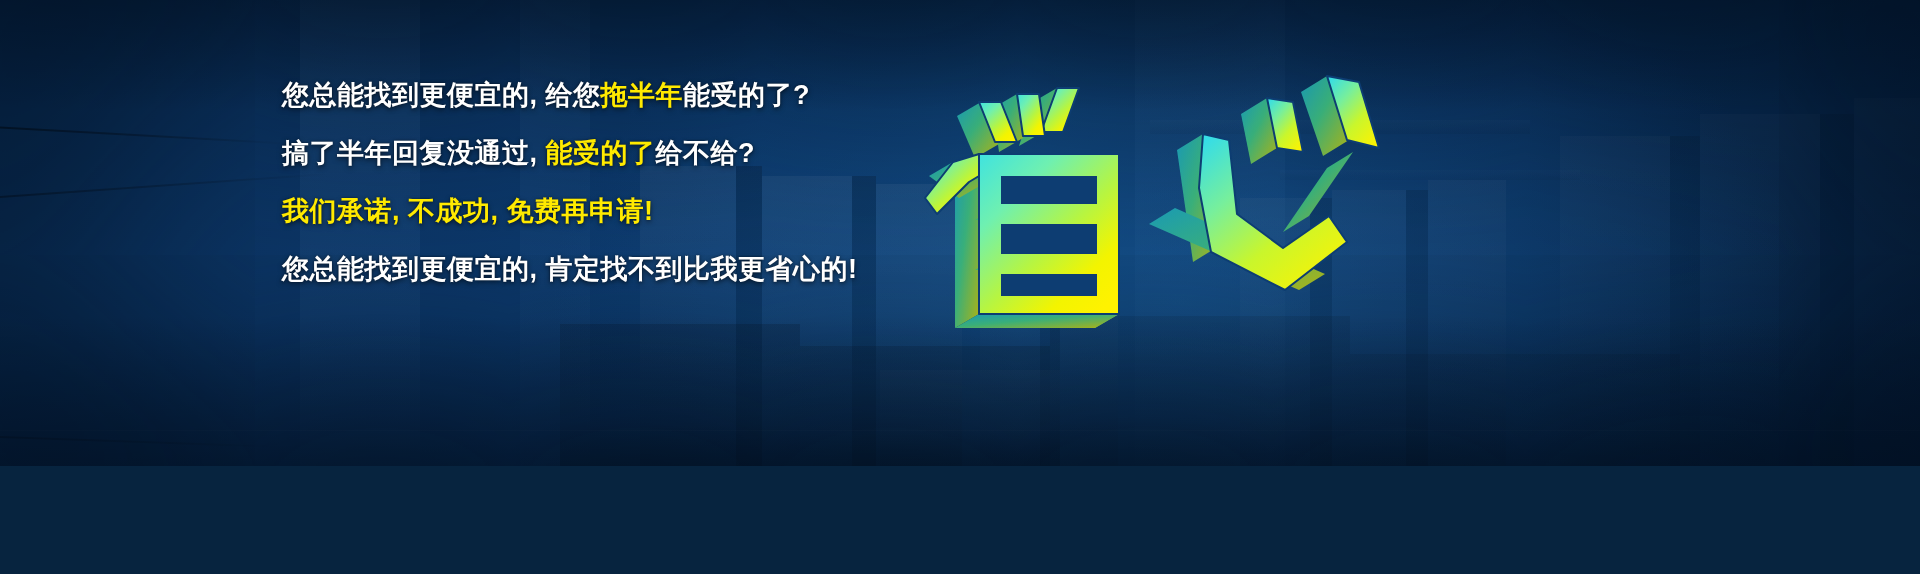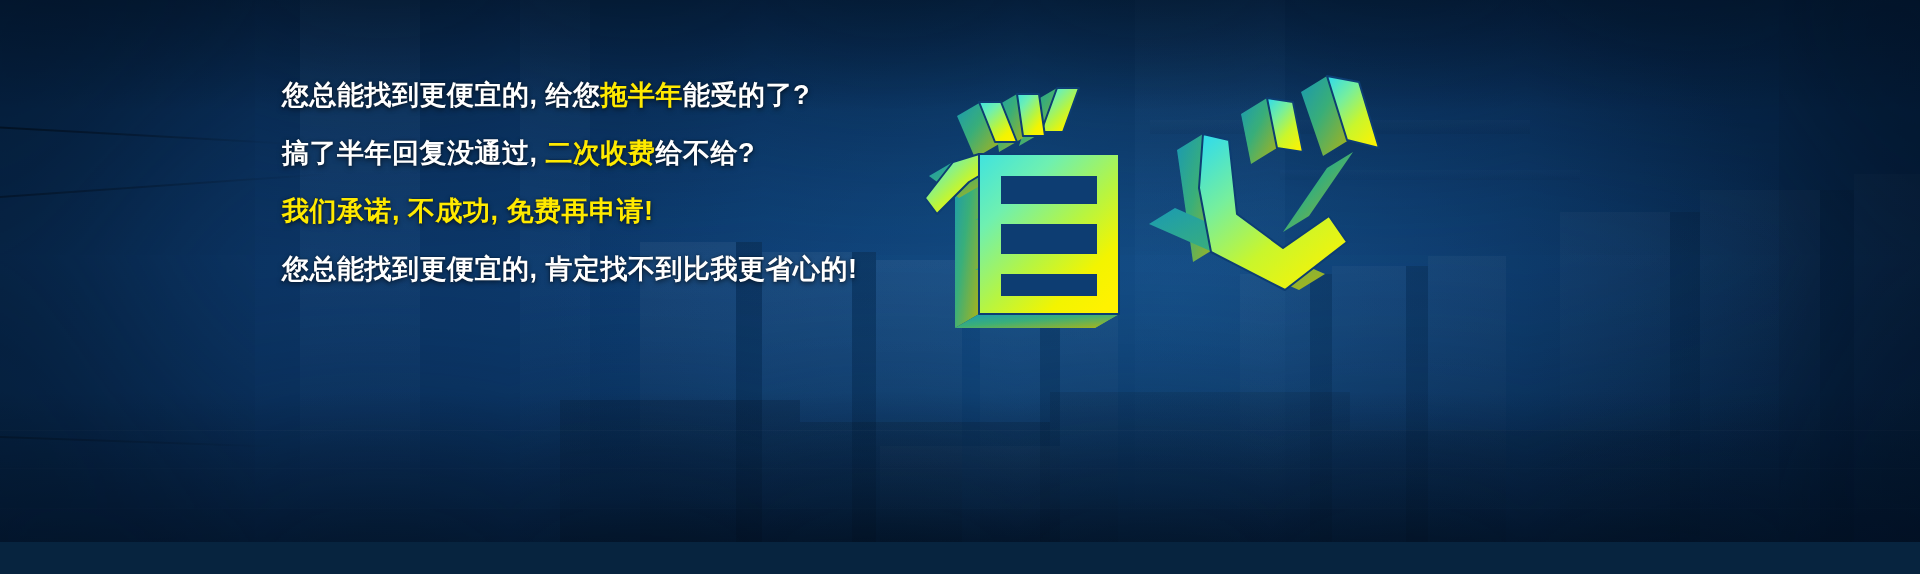--- a/index.html
+++ b/index.html
@@ -1,18 +1,18 @@
 <!DOCTYPE html>
 <html><head>
 <meta charset="utf-8">
 <style>
   html,body{margin:0;padding:0;background:#07243f;}
   .banner{
     position:relative;
-    width:1920px;height:542px;
+    width:1920px;height:466px;
     overflow:hidden;
     font-family:"Liberation Sans","DejaVu Sans",sans-serif;
     background:
       radial-gradient(ellipse 900px 560px at 1180px 300px, rgba(26,96,158,0.55) 0%, rgba(12,58,106,0.0) 70%),
       linear-gradient(100deg,#0a2f58 0%,#0c3768 18%,#0d3d72 38%,#0e4076 52%,#0b3465 72%,#082b52 88%,#06203f 100%);
   }
   
   .bg-layer{position:absolute;inset:0;}
   .col{position:absolute;bottom:0;background:linear-gradient(180deg,rgba(255,255,255,0.055) 0%,rgba(255,255,255,0.02) 60%,rgba(0,0,0,0.10) 100%);}
   .col.dark{background:linear-gradient(180deg,rgba(0,0,0,0.18) 0%,rgba(0,0,0,0.10) 70%,rgba(0,0,0,0.26) 100%);}
@@ -107,21 +107,21 @@
   <div class="botshade"></div>
   <div class="vignette"></div>
 
   <div class="copy">
 
     <div class="line">
       <span>您总能找到更便宜的, 给您</span><span class="hl">拖半年</span><span>能受的了?</span>
     </div>
 
     <div class="line">
-      <span>搞了半年回复没通过, </span><span class="hl">二次收费</span><span>给不给?</span>
+      <span>搞了半年回复没通过, </span><span class="hl">能受的了</span><span>给不给?</span>
     </div>
 
 
     <div class="line line-accent">我们承诺, 不成功, 免费再申请!</div>
 
     <div class="line">您总能找到更便宜的, 肯定找不到比我更省心的!</div>
   </div>
 
   <div class="logo">
     <svg width="470" height="330" viewBox="0 0 470 330" xmlns="http://www.w3.org/2000/svg">

